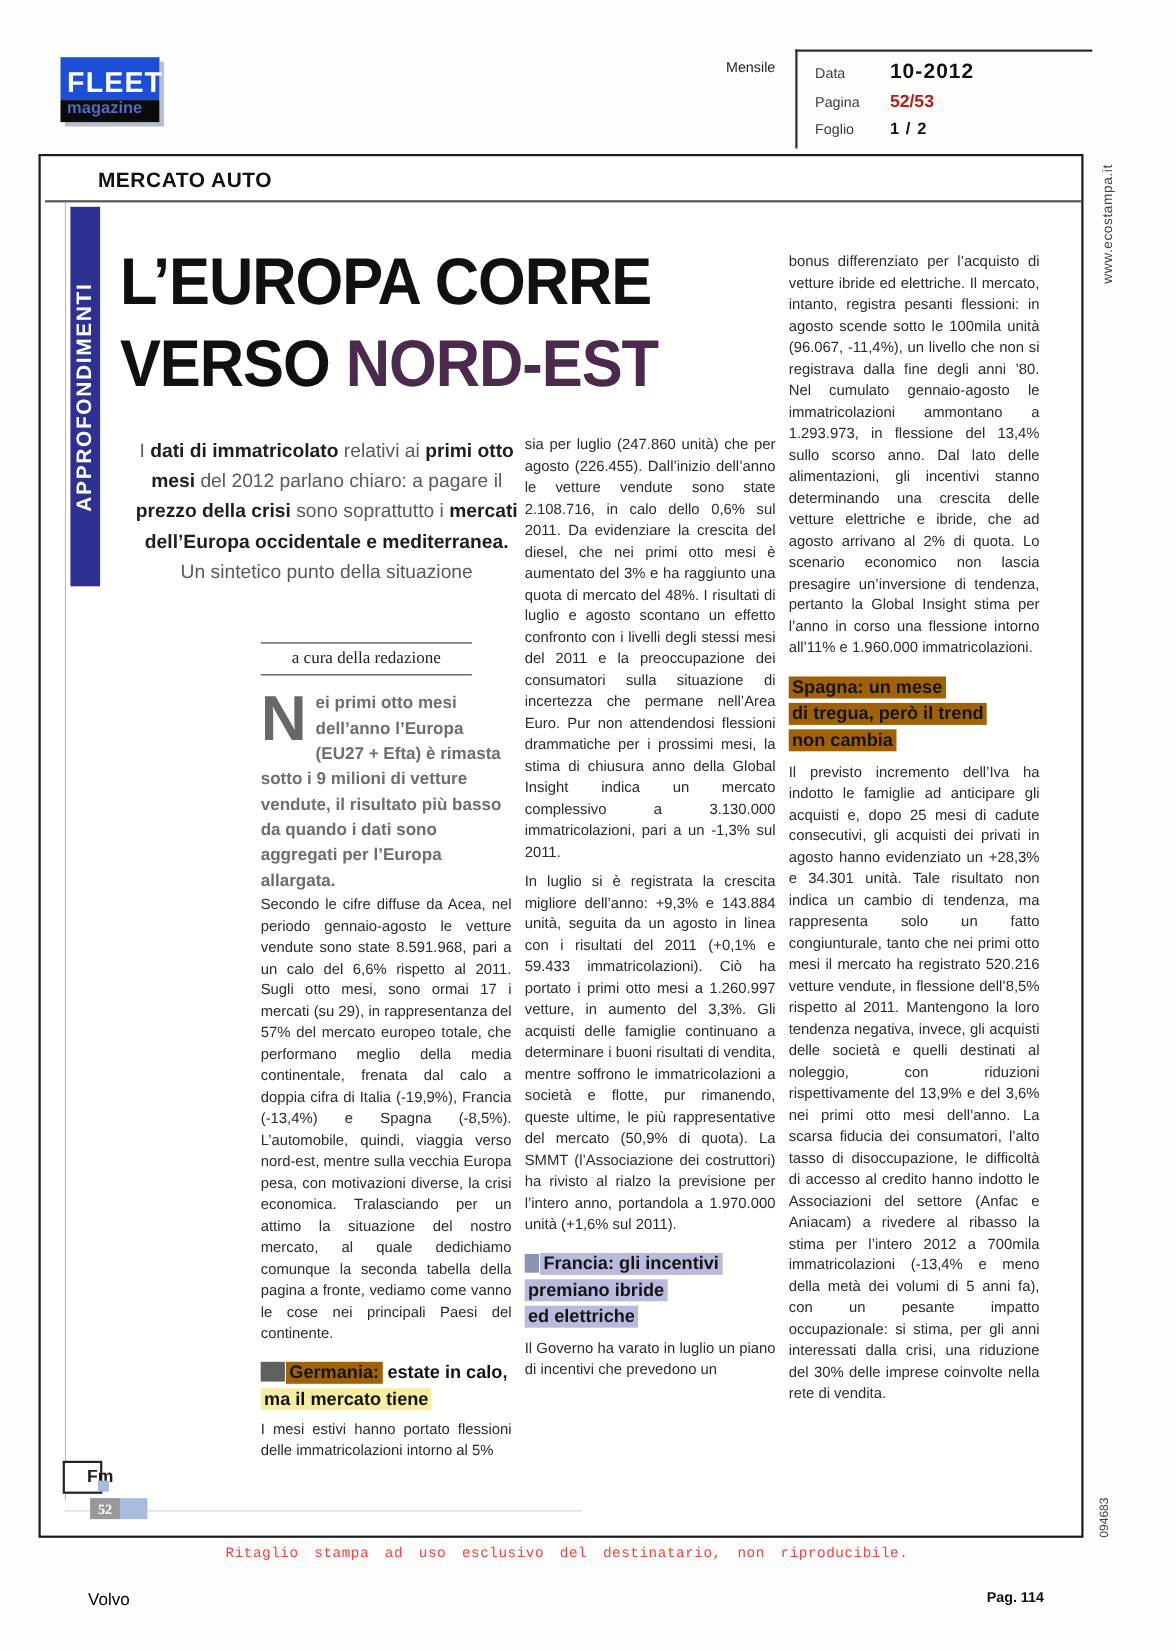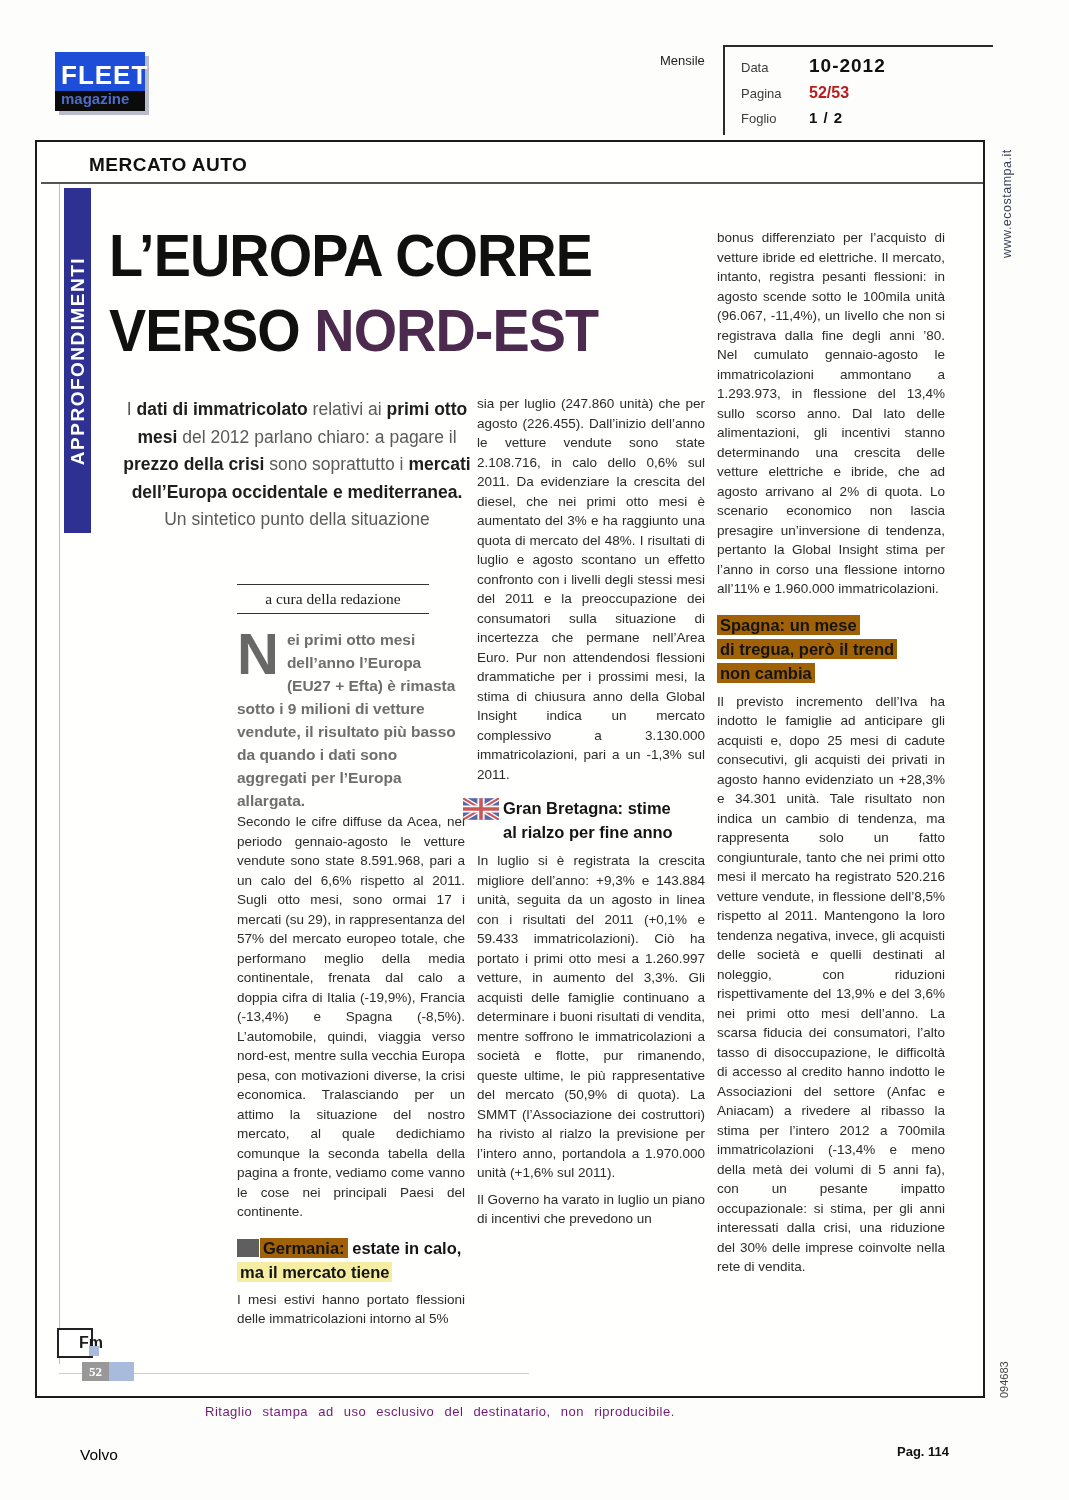--- a/index.html
+++ b/index.html
@@ -61,21 +61,21 @@
 
   .gb-head { position:relative; padding-left:26px; margin-top:12px; }
   .uk-flag { position:absolute; left:-14px; top:2px; width:36px; height:22px; opacity:0.85; }
 
   
   .fm-logo { position:absolute; left:20px; top:1186px; width:34px; height:30px; border:2px solid #222; background:#fff; font-weight:800; font-size:16px; display:flex; align-items:center; justify-content:center;padding-left:32px; }
   .fm-accent { position:absolute; left:52px; top:1204px; width:10px; height:10px; background:#a9bbdc; }
   .page-band { position:absolute; left:45px; top:1220px; width:52px; height:19px; background:#a9bbdc;font-family:Liberation Serif, serif; }
   .page-chip { position:absolute; left:0; top:0; width:27px; height:19px; background:#989898; color:#fff; font-size:13px; font-weight:700; text-align:center; line-height:19px; }
 
-  .disclaimer { position:absolute; left:205px; top:1404px; font-family:Liberation Sans, sans-serif; font-size:13px; letter-spacing:0.5px; word-spacing:6px; color:#701a75; }
+  .disclaimer { position:absolute; left:205px; top:1404px; font-family:Liberation Mono, monospace; font-size:13px; letter-spacing:0.5px; word-spacing:6px; color:#ef4444; }
   .brand { position:absolute; left:80px; top:1446px; font-size:15.5px; color:#000; }
   .page-ref { position:absolute; left:897px; top:1444px; font-size:13px; font-weight:700; color:#111; }
 </style>
 </head>
 <body>
 
 <div class="page">
 
   <div class="fleet-logo">
     <div class="fleet-top">FLEET</div>
@@ -125,32 +125,26 @@
       <div class="body-text">Secondo le cifre diffuse da Acea, nel periodo gennaio-agosto le vetture vendute sono state 8.591.968, pari a un calo del 6,6% rispetto al 2011. Sugli otto mesi, sono ormai 17 i mercati (su 29), in rappresentanza del 57% del mercato europeo totale, che performano meglio della media continentale, frenata dal calo a doppia cifra di Italia (-19,9%), Francia (-13,4%) e Spagna (-8,5%). L’automobile, quindi, viaggia verso nord-est, mentre sulla vecchia Europa pesa, con motivazioni diverse, la crisi economica. Tralasciando per un attimo la situazione del nostro mercato, al quale dedichiamo comunque la seconda tabella della pagina a fronte, vediamo come vanno le cose nei principali Paesi del continente.</div>
       <div class="subhead">
         <span class="dark-chip"></span><span class="hl-orange">Germania:</span><span> estate in calo,</span><br>
         <span class="hl-yellow">ma il mercato tiene</span>
       </div>
       <div class="body-text" style="margin-top:6px">I mesi estivi hanno portato flessioni delle immatricolazioni intorno al 5%</div>
     </div>
 
     <div class="col col2">
       <div class="body-text first">sia per luglio (247.860 unità) che per agosto (226.455). Dall’inizio dell’anno le vetture vendute sono state 2.108.716, in calo dello 0,6% sul 2011. Da evidenziare la crescita del diesel, che nei primi otto mesi è aumentato del 3% e ha raggiunto una quota di mercato del 48%. I risultati di luglio e agosto scontano un effetto confronto con i livelli degli stessi mesi del 2011 e la preoccupazione dei consumatori sulla situazione di incertezza che permane nell’Area Euro. Pur non attendendosi flessioni drammatiche per i prossimi mesi, la stima di chiusura anno della Global Insight indica un mercato complessivo a 3.130.000 immatricolazioni, pari a un -1,3% sul 2011.</div>
-      <div class="subhead gb-head">
-        <svg class="uk-flag" viewBox="0 0 60 36">
-          <rect width="60" height="36" fill="#3b4a9e"></rect>
-          <path d="M0,0 L60,36 M60,0 L0,36" stroke="#fff" stroke-width="8"></path>
-          <path d="M0,0 L60,36 M60,0 L0,36" stroke="#c03a3a" stroke-width="3.5"></path>
-          <path d="M30,0 V36 M0,18 H60" stroke="#fff" stroke-width="12"></path>
-          <path d="M30,0 V36 M0,18 H60" stroke="#c03a3a" stroke-width="6"></path>
-        </svg>
-        <span>Gran Bretagna: stime</span><br>
-        <span>al rialzo per fine anno</span>
+      <div class="body-text" style="margin-top:7px">In luglio si è registrata la crescita migliore dell’anno: +9,3% e 143.884 unità, seguita da un agosto in linea con i risultati del 2011 (+0,1% e 59.433 immatricolazioni). Ciò ha portato i primi otto mesi a 1.260.997 vetture, in aumento del 3,3%. Gli acquisti delle famiglie continuano a determinare i buoni risultati di vendita, mentre soffrono le immatricolazioni a società e flotte, pur rimanendo, queste ultime, le più rappresentative del mercato (50,9% di quota). La SMMT (l’Associazione dei costruttori) ha rivisto al rialzo la previsione per l’intero anno, portandola a 1.970.000 unità (+1,6% sul 2011).</div>
+      <div class="subhead">
+        <span class="slate-chip"></span><span class="hl-lavender">Francia: gli incentivi</span><br>
+        <span class="hl-lavender">premiano ibride</span><br>
+        <span class="hl-lavender">ed elettriche</span>
       </div>
-      <div class="body-text" style="margin-top:7px">In luglio si è registrata la crescita migliore dell’anno: +9,3% e 143.884 unità, seguita da un agosto in linea con i risultati del 2011 (+0,1% e 59.433 immatricolazioni). Ciò ha portato i primi otto mesi a 1.260.997 vetture, in aumento del 3,3%. Gli acquisti delle famiglie continuano a determinare i buoni risultati di vendita, mentre soffrono le immatricolazioni a società e flotte, pur rimanendo, queste ultime, le più rappresentative del mercato (50,9% di quota). La SMMT (l’Associazione dei costruttori) ha rivisto al rialzo la previsione per l’intero anno, portandola a 1.970.000 unità (+1,6% sul 2011).</div>
       <div class="body-text" style="margin-top:7px">Il Governo ha varato in luglio un piano di incentivi che prevedono un</div>
     </div>
 
     <div class="col col3">
       <div class="body-text first">bonus differenziato per l’acquisto di vetture ibride ed elettriche. Il mercato, intanto, registra pesanti flessioni: in agosto scende sotto le 100mila unità (96.067, -11,4%), un livello che non si registrava dalla fine degli anni ’80. Nel cumulato gennaio-agosto le immatricolazioni ammontano a 1.293.973, in flessione del 13,4% sullo scorso anno. Dal lato delle alimentazioni, gli incentivi stanno determinando una crescita delle vetture elettriche e ibride, che ad agosto arrivano al 2% di quota. Lo scenario economico non lascia presagire un’inversione di tendenza, pertanto la Global Insight stima per l’anno in corso una flessione intorno all’11% e 1.960.000 immatricolazioni.</div>
       <div class="subhead">
         <span class="hl-orange">Spagna: un mese</span><br>
         <span class="hl-orange">di tregua, però il trend</span><br>
         <span class="hl-orange">non cambia</span>
       </div>

